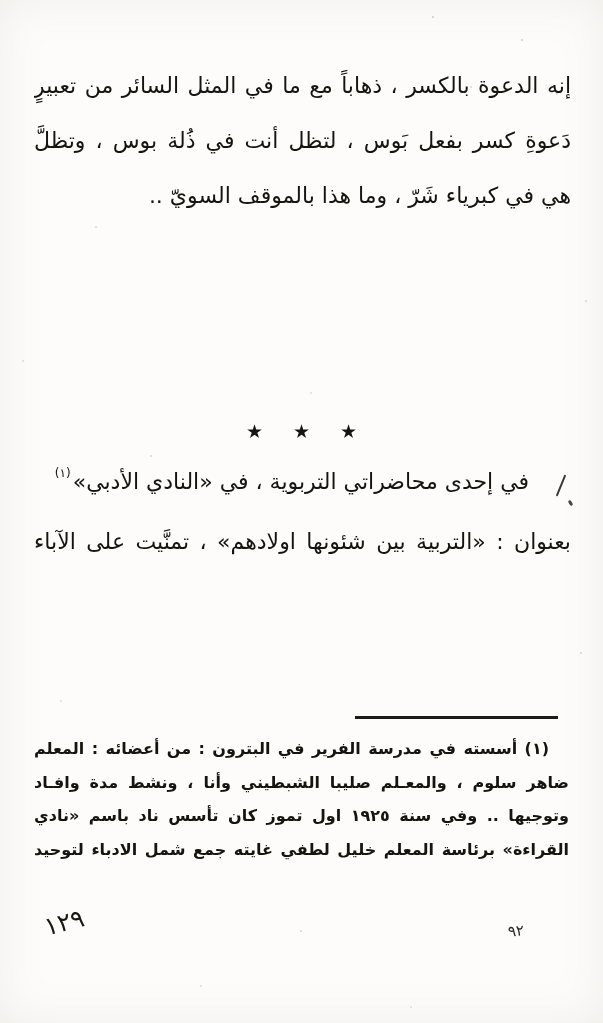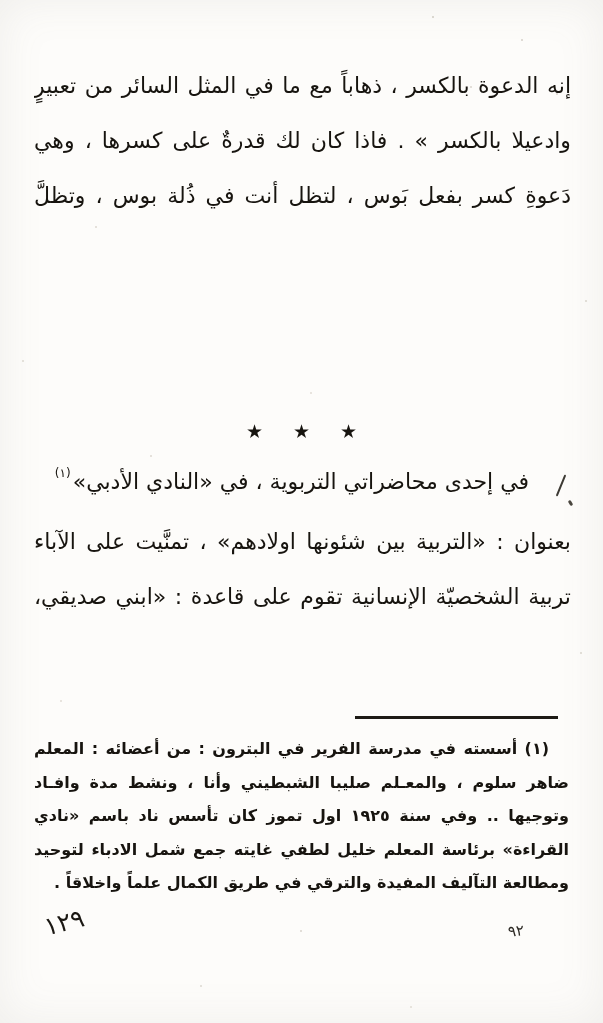--- a/index.html
+++ b/index.html
@@ -146,46 +146,44 @@
 </style>
 </head>
 <body>
 
 <div class="page">
 
   <div class="speckles"></div>
 
   <div class="para para1">
     <div class="line j">إنه الدعوة بالكسر ، ذهاباً مع ما في المثل السائر من تعبيرٍ</div>
-    <div class="line j">وادعيلا بالكسر » . فاذا كان لك قدرةٌ على كسرها ، وهي</div>
     <div class="line j">دَعوةِ كسر بفعل بَوس ، لتظل أنت في ذُلة بوس ، وتظلَّ</div>
+    <div class="line">هي في كبرياء شَرّ ، وما هذا بالموقف السويّ ..</div>
   </div>
 
   <div class="stars">
     <span class="star">★</span>
     <span class="star">★</span>
     <span class="star">★</span>
   </div>
 
   <div class="para para2">
     <div class="line indent-first">
       <span>في إحدى محاضراتي التربوية ، في «النادي الأدبي»</span><sup class="fnref">(١)</sup>
     </div>
     <div class="line j">بعنوان : «التربية بين شئونها اولادهم» ، تمنَّيت على الآباء</div>
-    <div class="line j">تربية الشخصيّة الإنسانية تقوم على قاعدة : «ابني صديقي،</div>
   </div>
 
   <div class="fnrule"></div>
 
   <div class="footnote">
     <div class="fline j f-indent">(١) أسسته في مدرسة الفرير في البترون : من أعضائه : المعلم يوسف</div>
     <div class="fline j">ضاهر سلوم ، والمعـلم صليبا الشبطيني وأنا ، ونشط مدة وافـاد ثقافة</div>
     <div class="fline j">وتوجيها .. وفي سنة ١٩٢٥ اول تموز كان تأسس ناد باسم «نادي غرفة</div>
     <div class="fline j">القراءة» برئاسة المعلم خليل لطفي غايته جمع شمل الادباء لتوحيد الكلمة،</div>
-    <div class="fline">ومطالعة التآليف المفيدة والترقي في طريق الكمال علماً واخلاقاً .</div>
   </div>
 
   <div class="page-number">١٢٩</div>
   <div class="margin-mark">٩٢</div>
   <div class="pen-mark"></div>
   <div class="pen-mark-dot"></div>
 
 </div>
 
 </body></html>

